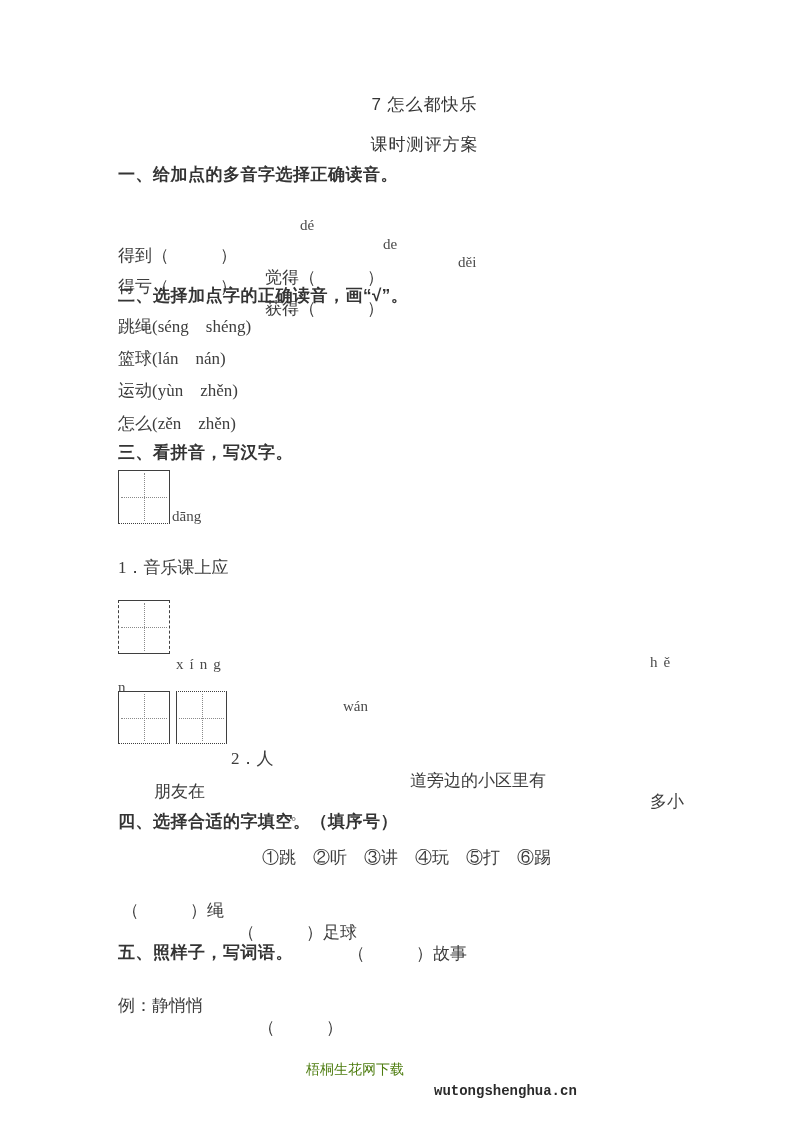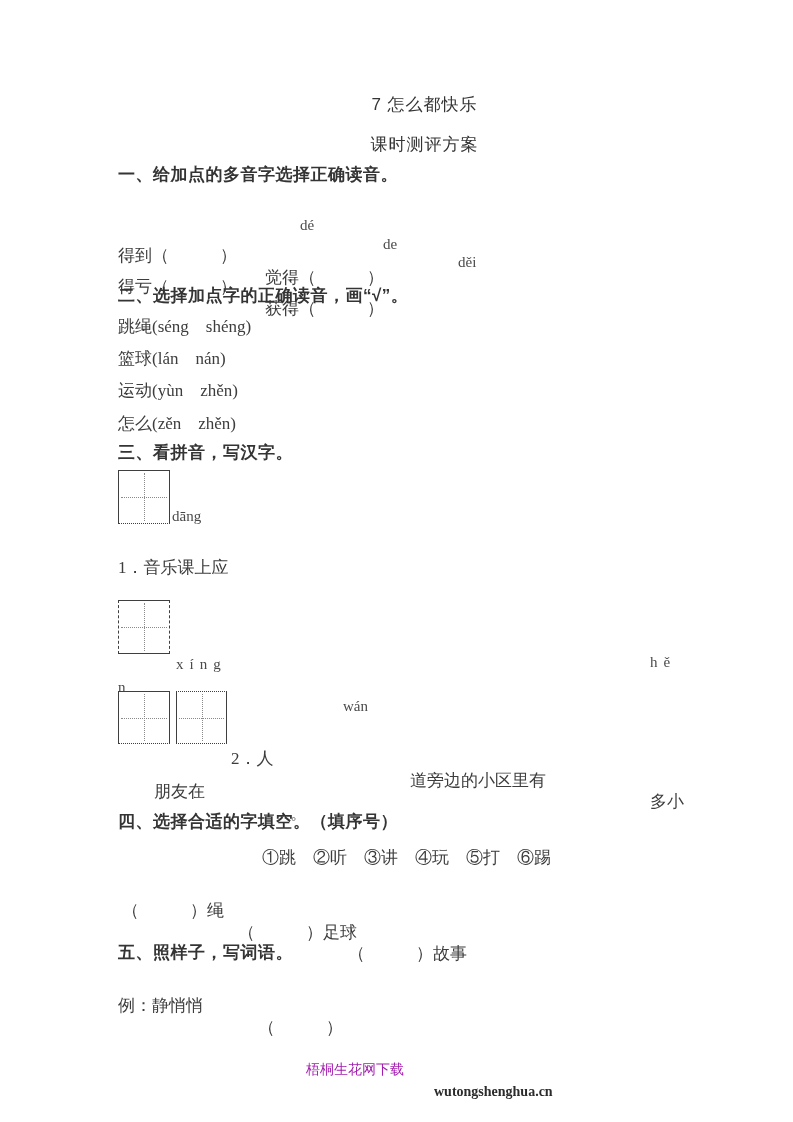--- a/index.html
+++ b/index.html
@@ -38,23 +38,23 @@
     content:""; position:absolute; left:2px; right:2px; top:50%;
     border-top:1px dotted #8a8a8a;
   }
   .wbox::after {
     content:""; position:absolute; top:2px; bottom:2px; left:50%;
     border-left:1px dotted #8a8a8a;
   }
   .wbox-a { border:1.5px solid #3f3f3f; border-bottom:1.5px dotted #3f3f3f; }
   .wbox-b { border:1.5px solid #3f3f3f; border-left:1.5px dashed #3f3f3f; border-right:1.5px dashed #3f3f3f; }
   .wbox-c { border:1.5px solid #3f3f3f; border-top:1.5px dotted #3f3f3f; border-bottom:1.5px dotted #3f3f3f; }
-  .footer-name { font-size:14px; color:#a21caf; }
+  .footer-name { font-size:14px; color:#4d7c0f; }
   .footer-url  {
-    font-family:Liberation Serif, serif;
+    font-family:Liberation Mono, monospace;
     font-size:14px; font-weight:600; color:#2b2b2b;
   }
 </style>
 </head>
 <body>
 
 <div class="page">
 
   <div class="line center title-text" style="top:94px;">7 怎么都快乐</div>
   <div class="line center title-text" style="top:134px;">课时测评方案</div>

